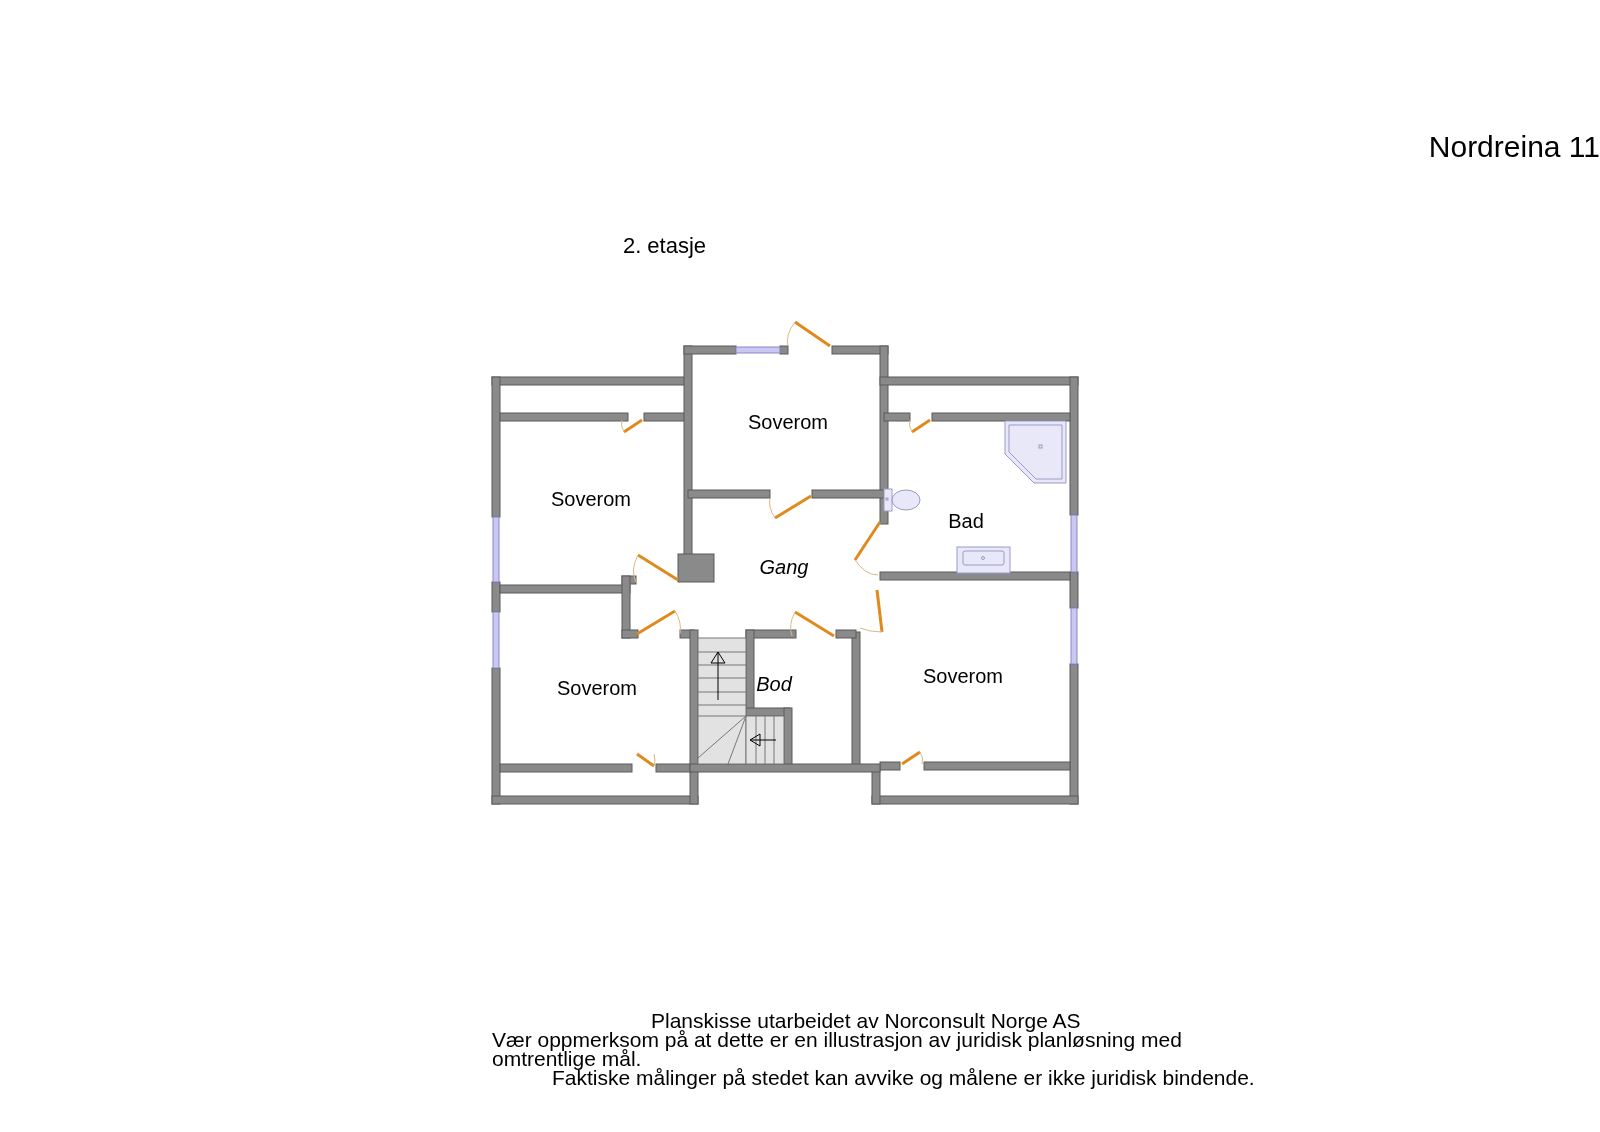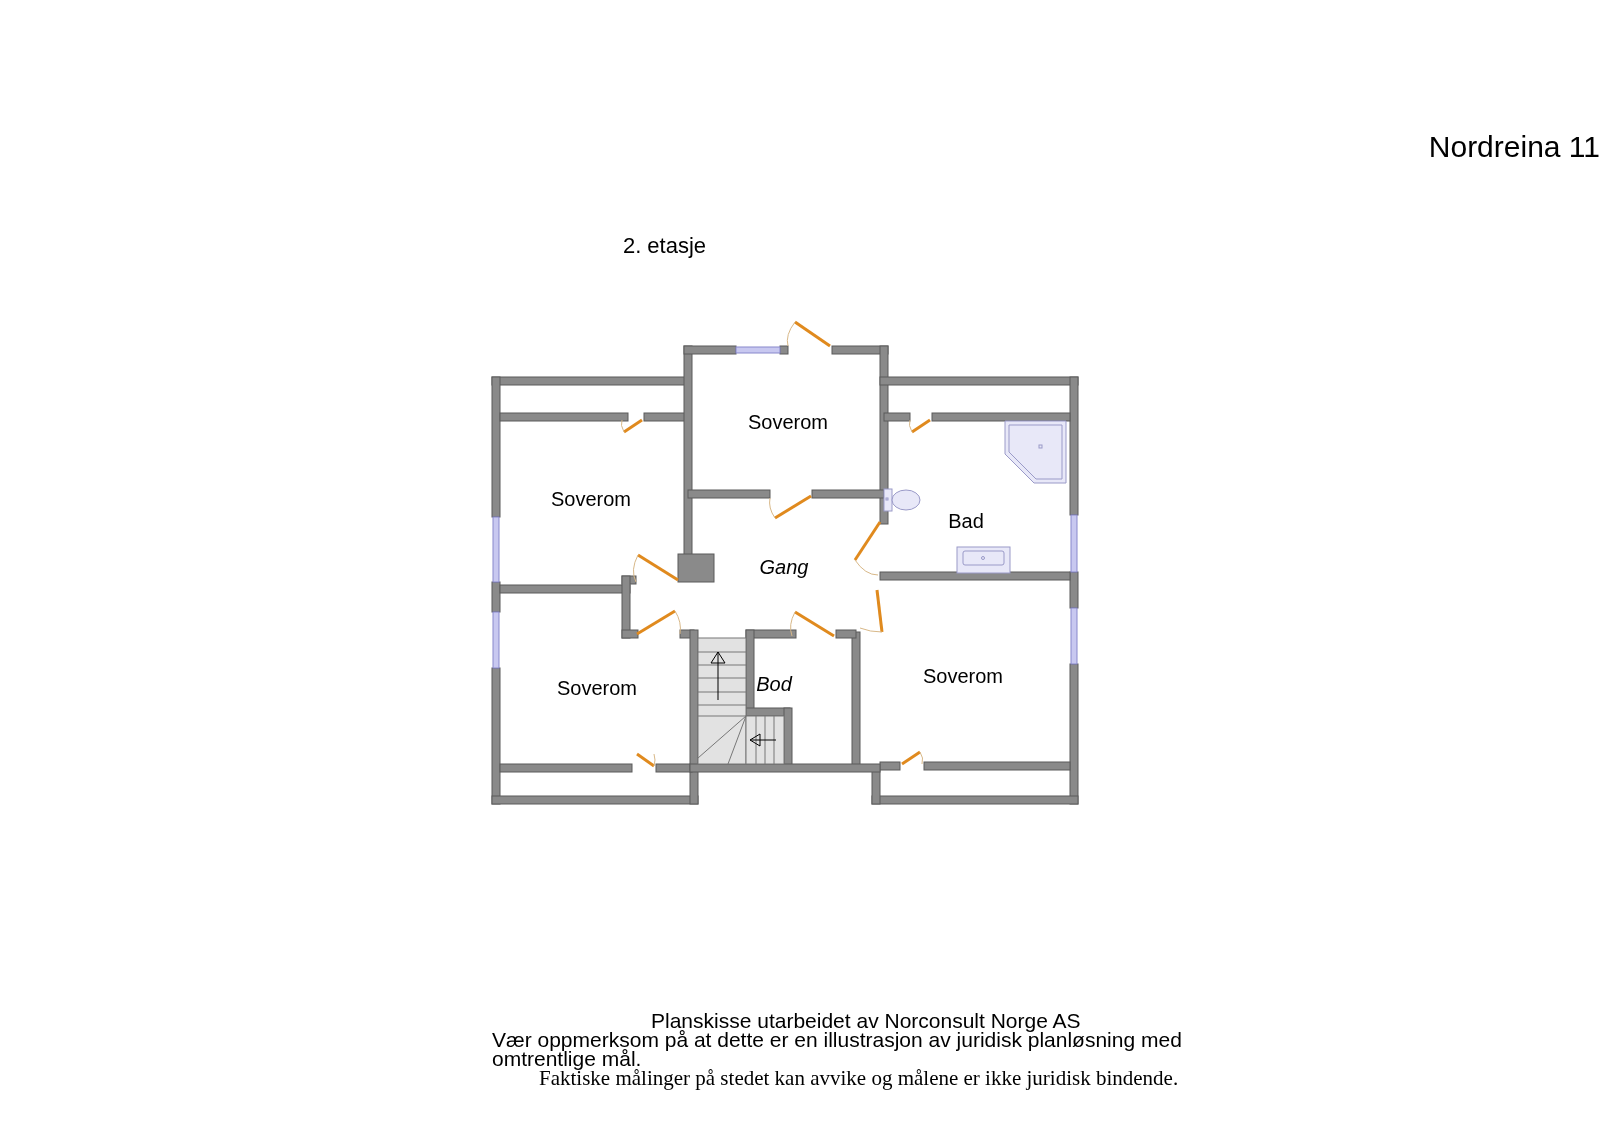--- a/index.html
+++ b/index.html
@@ -152,13 +152,13 @@
 <div class="room-label" style="left:591px;top:499px;">Soverom</div>
 <div class="room-label" style="left:966px;top:497px;margin-top:24px;">Bad</div>
 <div class="room-label" style="left:784px;top:567px;font-style:italic;">Gang</div>
 <div class="room-label" style="left:597px;top:688px;">Soverom</div>
 <div class="room-label" style="left:774px;top:684px;font-style:italic;">Bod</div>
 <div class="room-label" style="left:963px;top:676px;">Soverom</div>
 
 <div class="footer" style="left:651px;top:1012px;">Planskisse utarbeidet av Norconsult Norge AS</div>
 <div class="footer" style="left:492px;top:1031px;">Vær oppmerksom på at dette er en illustrasjon av juridisk planløsning med</div>
 <div class="footer" style="left:492px;top:1050px;text-align:right;">omtrentlige mål.</div>
-<div class="footer" style="left:539px;top:1069px;font-family:Liberation Serif, serif;">Faktiske målinger på stedet kan avvike og målene er ikke juridisk bindende.</div>
+<div class="footer" style="left:552px;top:1069px;">Faktiske målinger på stedet kan avvike og målene er ikke juridisk bindende.</div>
 
 </body></html>

